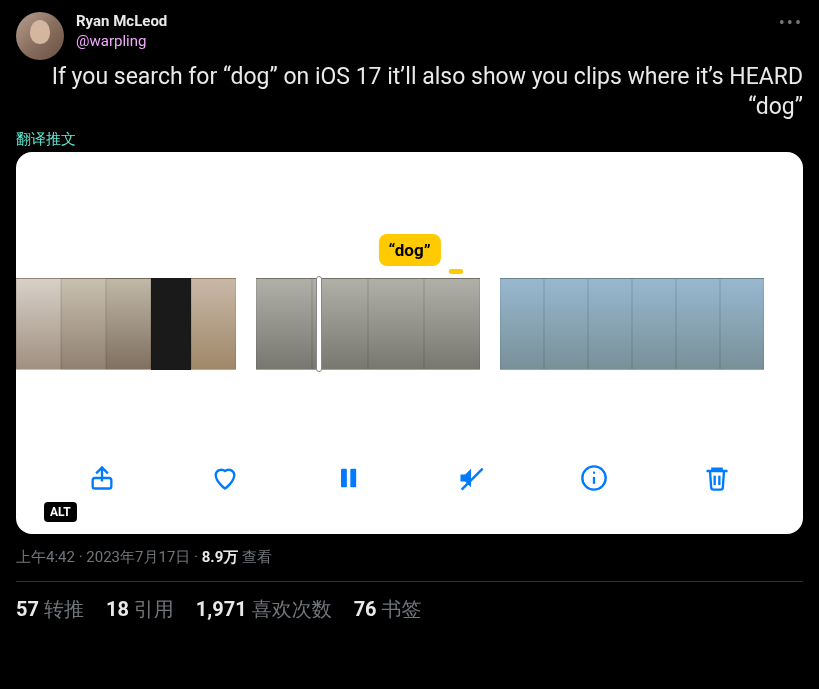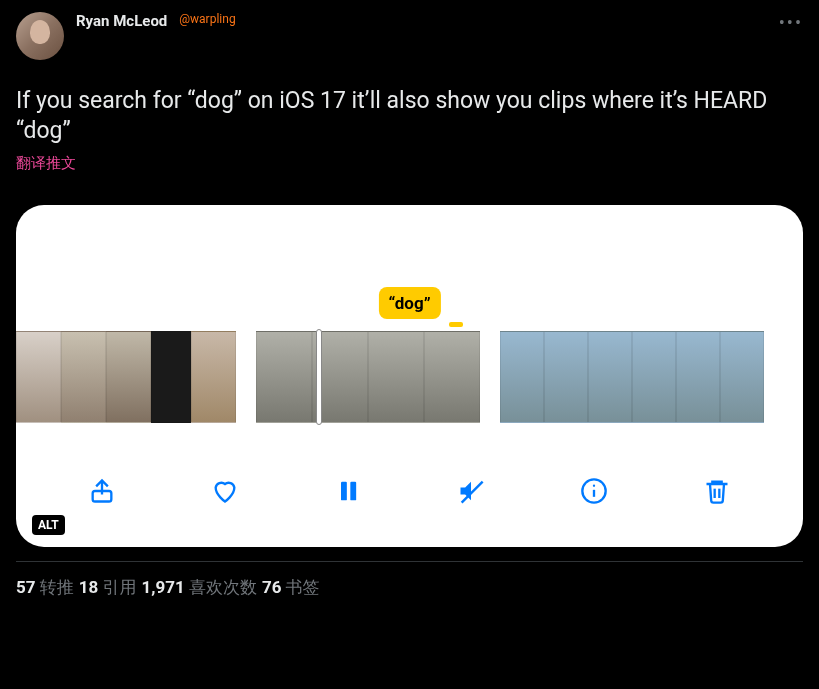--- a/index.html
+++ b/index.html
@@ -34,62 +34,62 @@
       position: absolute;
       top: 8px;
       left: 14px;
       width: 20px;
       height: 24px;
       background: #d4b5a0;
       border-radius: 50% 50% 45% 45%;
     }
     .user-info {
       display: flex;
-      flex-direction: row;
+      flex-direction: column;
       line-height: 1.3;
     }
     .display-name {
       font-weight: 700;
       font-size: 15px;
       color: #e7e9ea;
     }
     .handle {
-      font-size: 12px;
-      color: #f97316;
-      margin-left: 12px;
+      font-size: 15px;
+      color: #f0abfc;
     }
     .more-btn {
       position: absolute;
       right: 0;
       top: 0;
       color: #71767b;
       font-size: 18px;
       cursor: pointer;
       letter-spacing: 2px;
     }
     .body {
-      margin-top: 26px;
+      margin-top: 2px;
       font-size: 23px;
       line-height: 1.3;
       color: #e7e9ea;
+      text-align: right;
     }
     .translate-link {
-      color: #ec4899;
+      color: #5eead4;
       font-size: 15px;
       margin-top: 8px;
       display: inline-block;
       cursor: pointer;
     }
     .media-card {
-      margin-top: 32px;
+      margin-top: 3px;
       background: #fff;
-      border-radius: 28px;
+      border-radius: 16px;
       overflow: hidden;
       position: relative;
-      height: 342px;
+      height: 382px;
     }
     .search-label {
       position: absolute;
       top: 82px;
       left: 50%;
       transform: translateX(-50%);
       background: #ffcb00;
       color: #000;
       font-weight: 700;
       font-size: 17px;
@@ -156,21 +156,21 @@
       cursor: pointer;
       width: 32px;
       height: 32px;
       display: flex;
       align-items: center;
       justify-content: center;
     }
     .ctrl-icon svg { width: 28px; height: 28px; }
     .alt-badge {
       position: absolute;
-      left: 16px;
+      left: 28px;
       bottom: 12px;
       background: #000;
       color: #fff;
       font-weight: 700;
       font-size: 12px;
       padding: 3px 6px;
       border-radius: 4px;
     }
     .meta {
       margin-top: 14px;
@@ -178,23 +178,23 @@
       font-size: 15px;
     }
     .meta .bold { color: #e7e9ea; font-weight: 700; }
     .divider {
       border: none;
       border-top: 1px solid #2f3336;
       margin: 14px 0;
     }
     .stats {
       display: flex;
-      gap: 5px;
+      gap: 22px;
       color: #71767b;
-      font-size: 17px;
+      font-size: 20px;
     }
     .stat .num { color: #e7e9ea; font-weight: 700; }
   </style>
 </head>
 <body>
 
 <div class="tweet">
   <div class="header">
     <div class="avatar"></div>
     <div class="user-info">
@@ -271,20 +271,23 @@
         <svg viewBox="0 0 24 24" fill="none" stroke="#007aff" stroke-width="2">
             <path d="M3 6h18M8 6V4h8v2M6 6l1 14a2 2 0 0 0 2 2h6a2 2 0 0 0 2-2l1-14"></path>
             <line x1="10" y1="10" x2="10" y2="18"></line>
             <line x1="14" y1="10" x2="14" y2="18"></line>
           </svg>
       </div>
     </div>
     <div class="alt-badge">ALT</div>
   </div>
 
+  <div class="meta">
+    <span>上午4:42</span><span> · </span><span>2023年7月17日</span><span> · </span><span class="bold">8.9万</span><span> 查看</span>
+  </div>
 
   <hr class="divider">
 
   <div class="stats">
     <div class="stat"><span class="num">57</span><span> 转推</span></div>
     <div class="stat"><span class="num">18</span><span> 引用</span></div>
     <div class="stat"><span class="num">1,971</span><span> 喜欢次数</span></div>
     <div class="stat"><span class="num">76</span><span> 书签</span></div>
   </div>
 </div>

